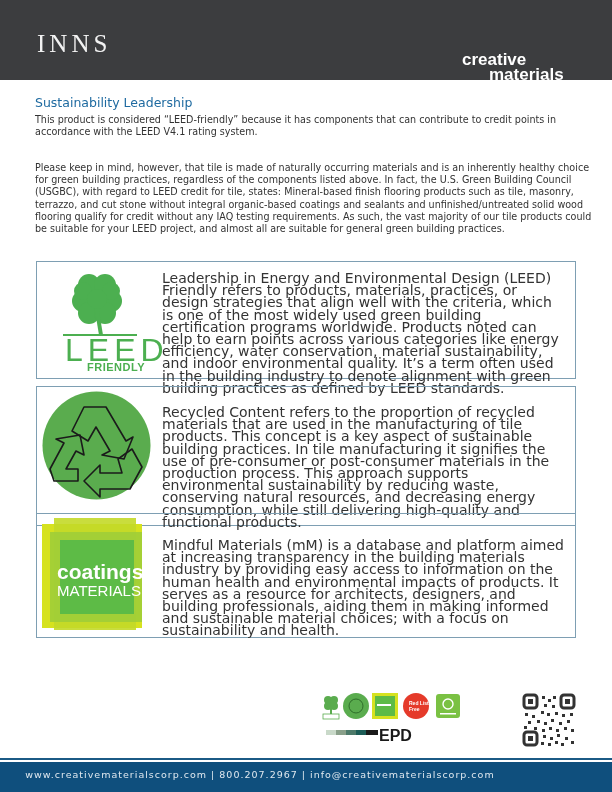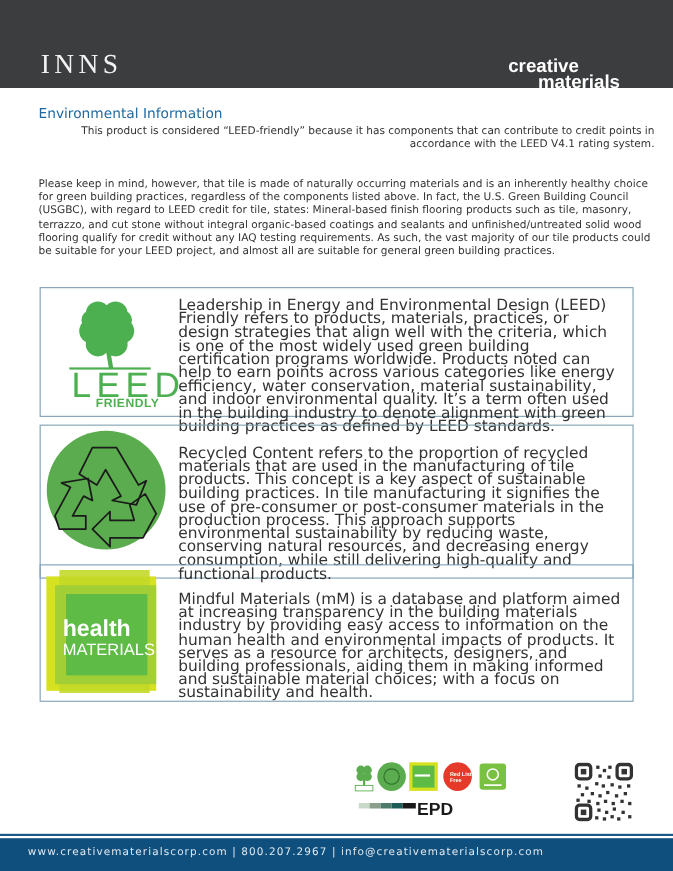--- a/index.html
+++ b/index.html
@@ -1,22 +1,22 @@
 <!DOCTYPE html>
 <html><head>
 <meta charset="utf-8">
 <style>
   html,body{margin:0;padding:0;}
   body{width:612px;height:792px;position:relative;background:#ffffff;overflow:hidden;font-family:"DejaVu Sans",sans-serif;color:#333;}
   .header{position:absolute;left:0;top:0;width:612px;height:80px;background:#3c3d3f;}
-  .inns{position:absolute;left:37px;top:30px;font-family:"Liberation Serif",serif;font-size:25px;letter-spacing:4px;color:#f2f2f2;margin-top:15px;}
+  .inns{position:absolute;left:37px;top:30px;font-family:"Liberation Serif",serif;font-size:25px;letter-spacing:4px;color:#f2f2f2;}
   .cmc{position:absolute;left:462px;top:18px;font-family:"Liberation Sans",sans-serif;font-weight:bold;font-size:17px;line-height:15px;color:#fff;margin-top:34px;}
   .cmc div:nth-child(2){padding-left:27px;}
   .title{position:absolute;left:35px;top:95px;font-size:12.5px;color:#1e6aa0;}
-  .p1{position:absolute;left:35px;top:114px;width:560px;font-size:9.6px;line-height:12.2px;color:#333;text-align:right;}
+  .p1{position:absolute;left:35px;top:114px;width:560px;font-size:9.6px;line-height:12.2px;color:#333;}
   .p2{position:absolute;left:35px;top:162px;width:560px;font-size:9.6px;line-height:12.2px;color:#333;}
   .box{position:absolute;left:36px;width:540px;border:1px solid #7e9fb3;box-sizing:border-box;}
   .box .txt{position:absolute;left:125px;font-size:14px;line-height:12.2px;color:#333;width:405px;}
   .b1{top:261px;height:118px;}
   .b2{top:386px;height:140px;}
   .b3{top:513px;height:125px;}
   .leed-logo{position:absolute;left:22px;top:9px;width:82px;height:100px;}
   .leed-word{position:absolute;left:6px;top:68px;width:78px;text-align:center;font-family:"Liberation Sans",sans-serif;font-size:32px;letter-spacing:5px;color:#4caf50;line-height:22px;}
   .leed-friendly{position:absolute;left:4px;top:90px;width:82px;text-align:right;font-family:"Liberation Sans",sans-serif;font-weight:bold;font-size:11px;color:#4caf50;letter-spacing:0.5px;}
   .recycle-logo{position:absolute;left:3px;top:2px;width:113px;height:113px;}
@@ -35,21 +35,21 @@
 
 <div class="header">
   <div class="inns">INNS</div>
   <div class="cmc">
     <div>creative</div>
     <div>materials</div>
     <div>corporation</div>
   </div>
 </div>
 
-<div class="title">Environmental Information</div>
+<div class="title">Sustainability Leadership</div>
 <div class="p1">This product is considered “LEED-friendly” because it has components that can contribute to credit points in accordance with the LEED V4.1 rating system.</div>
 <div class="p2">Please keep in mind, however, that tile is made of naturally occurring materials and is an inherently healthy choice for green building practices, regardless of the components listed above.  In fact, the U.S. Green Building Council (USGBC), with regard to LEED credit for tile, states:  Mineral-based finish flooring products such as tile, masonry, terrazzo, and cut stone without integral organic-based coatings and sealants and unfinished/untreated solid wood flooring qualify for credit without any IAQ testing requirements. As such, the vast majority of our tile products could be suitable for your LEED project, and almost all are suitable for general green building practices.</div>
 
 <div class="box b1">
   <div class="leed-logo">
     <svg width="82" height="70" viewBox="0 0 82 70">
       <g fill="#4caf50">
         <circle cx="30" cy="14" r="11"></circle>
           <circle cx="46" cy="14" r="11"></circle>
         <circle cx="24" cy="30" r="11"></circle>
@@ -84,21 +84,21 @@
 </div>
 
 <div class="box b3">
   <div class="mm-logo">
     <svg width="105" height="115" viewBox="0 0 105 115">
       <rect x="0" y="6" width="100" height="104" fill="#d6e21f"></rect>
       <rect x="12" y="0" width="82" height="112" fill="#c3d928" opacity="0.9"></rect>
       <rect x="8" y="14" width="92" height="90" fill="#9ccc3a" opacity="0.85"></rect>
       <rect x="18" y="22" width="74" height="74" fill="#5dbb46"></rect>
     </svg>
-    <div class="mm-text1">health</div>
+    <div class="mm-text1">coatings</div>
     <div class="mm-text2">MATERIALS</div>
   </div>
   <div class="txt" style="top:25px;">Mindful Materials (mM) is a database and platform aimed at increasing transparency in the building materials industry by providing easy access to information on the human health and environmental impacts of products. It serves as a resource for architects, designers, and building professionals, aiding them in making informed and sustainable material choices; with a focus on sustainability and health.</div>
 </div>
 
 <div class="badges">
   <svg width="145" height="30" viewBox="0 0 145 30">
     <g>
       <g fill="#5aac4e">
           <circle cx="8" cy="8" r="4"></circle>

